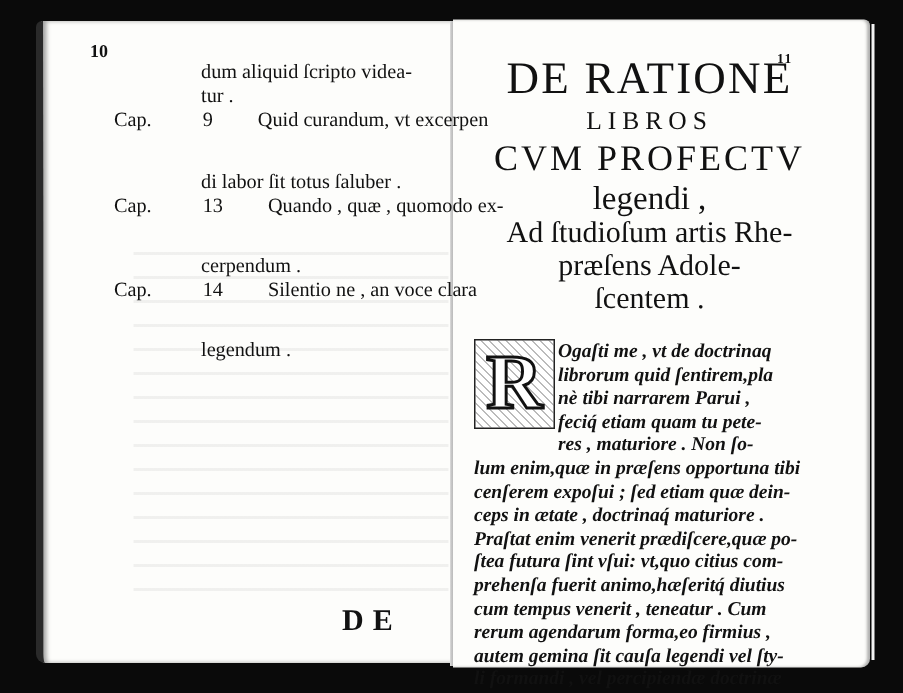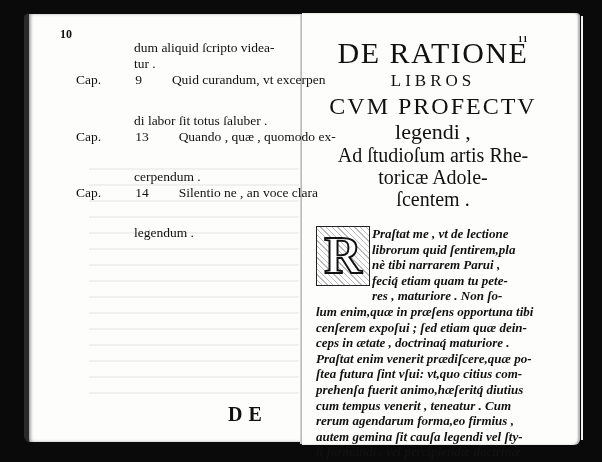--- a/index.html
+++ b/index.html
@@ -132,26 +132,26 @@
   <div class="catchword">DE</div>
 
   <div class="folio-right">11</div>
 
   <div class="title-block">
     <div class="t1">DE RATIONE</div>
     <div class="t2">LIBROS</div>
     <div class="t3">CVM PROFECTV</div>
     <div class="t4">legendi ,</div>
     <div class="t5">Ad ſtudioſum artis Rhe-</div>
-    <div class="t6">toricæ Adole-</div>
+    <div class="t6">præſens Adole-</div>
     <div class="t7">ſcentem .</div>
   </div>
 
   <div class="body-text">
-    <div class="body-line indent">Praſtat me , vt de lectione</div>
+    <div class="body-line indent">Ogaſti me , vt de doctrinaq</div>
     <div class="body-line indent">librorum quid ſentirem,pla</div>
     <div class="body-line indent">nè tibi narrarem Parui ,</div>
     <div class="body-line indent">feciq́ etiam quam tu pete-</div>
     <div class="body-line indent">res , maturiore . Non ſo-</div>
     <div class="body-line">lum enim,quæ in præſens opportuna tibi</div>
     <div class="body-line">cenſerem expoſui ; ſed etiam quæ dein-</div>
     <div class="body-line">ceps in ætate , doctrinaq́ maturiore .</div>
     <div class="body-line">Praſtat enim venerit prædiſcere,quæ po-</div>
     <div class="body-line">ſtea futura ſint vſui: vt,quo citius com-</div>
     <div class="body-line">prehenſa fuerit animo,hæſeritq́ diutius</div>

